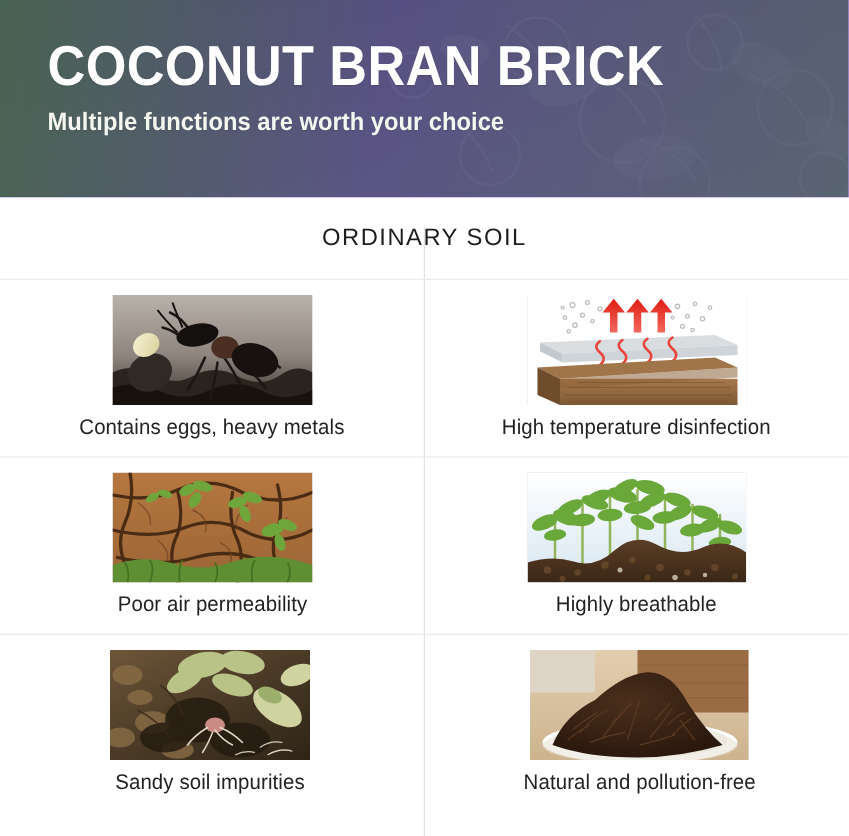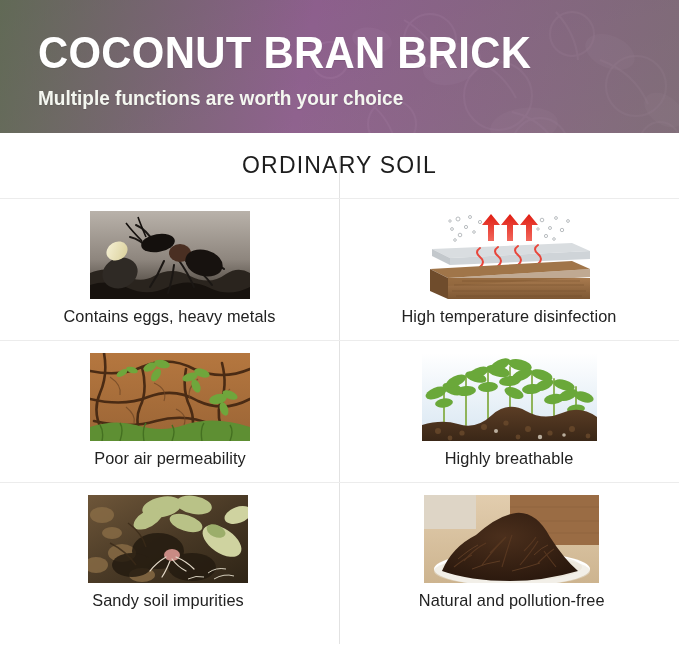--- a/index.html
+++ b/index.html
@@ -8,22 +8,22 @@
     background:#ffffff;
     font-family:"Liberation Sans", sans-serif;
     overflow:hidden;
     position:relative;
   }
 
   
   .header {
     position:relative;
     width:679px;
-    height:133px;
-    background:#d946ef;
+    height:158px;
+    background:#6d28d9;
     overflow:hidden;
   }
   .header-pattern {
     position:absolute; inset:0;
     opacity:.5;
     pointer-events:none;
   }
   .header-shade {
     position:absolute; inset:0;
     background:linear-gradient(100deg,rgba(63,116,42,.55) 0%,rgba(70,127,47,0) 45%,rgba(78,135,52,.25) 100%);
@@ -75,21 +75,21 @@
   .col-heads {
     position:relative;
     display:flex;
     height:65px;
   }
   .col-head {
     flex:1 1 50%;
     display:flex;
     align-items:center;
     justify-content:center;
-    font-size:23px;
+    font-size:19px;
     letter-spacing:1.2px;
     color:#1d1d1d;
     font-weight:normal;
   }
   .row {
     position:relative;
     display:flex;
     border-top:1px solid #ececec;
     height:142px;
   }

